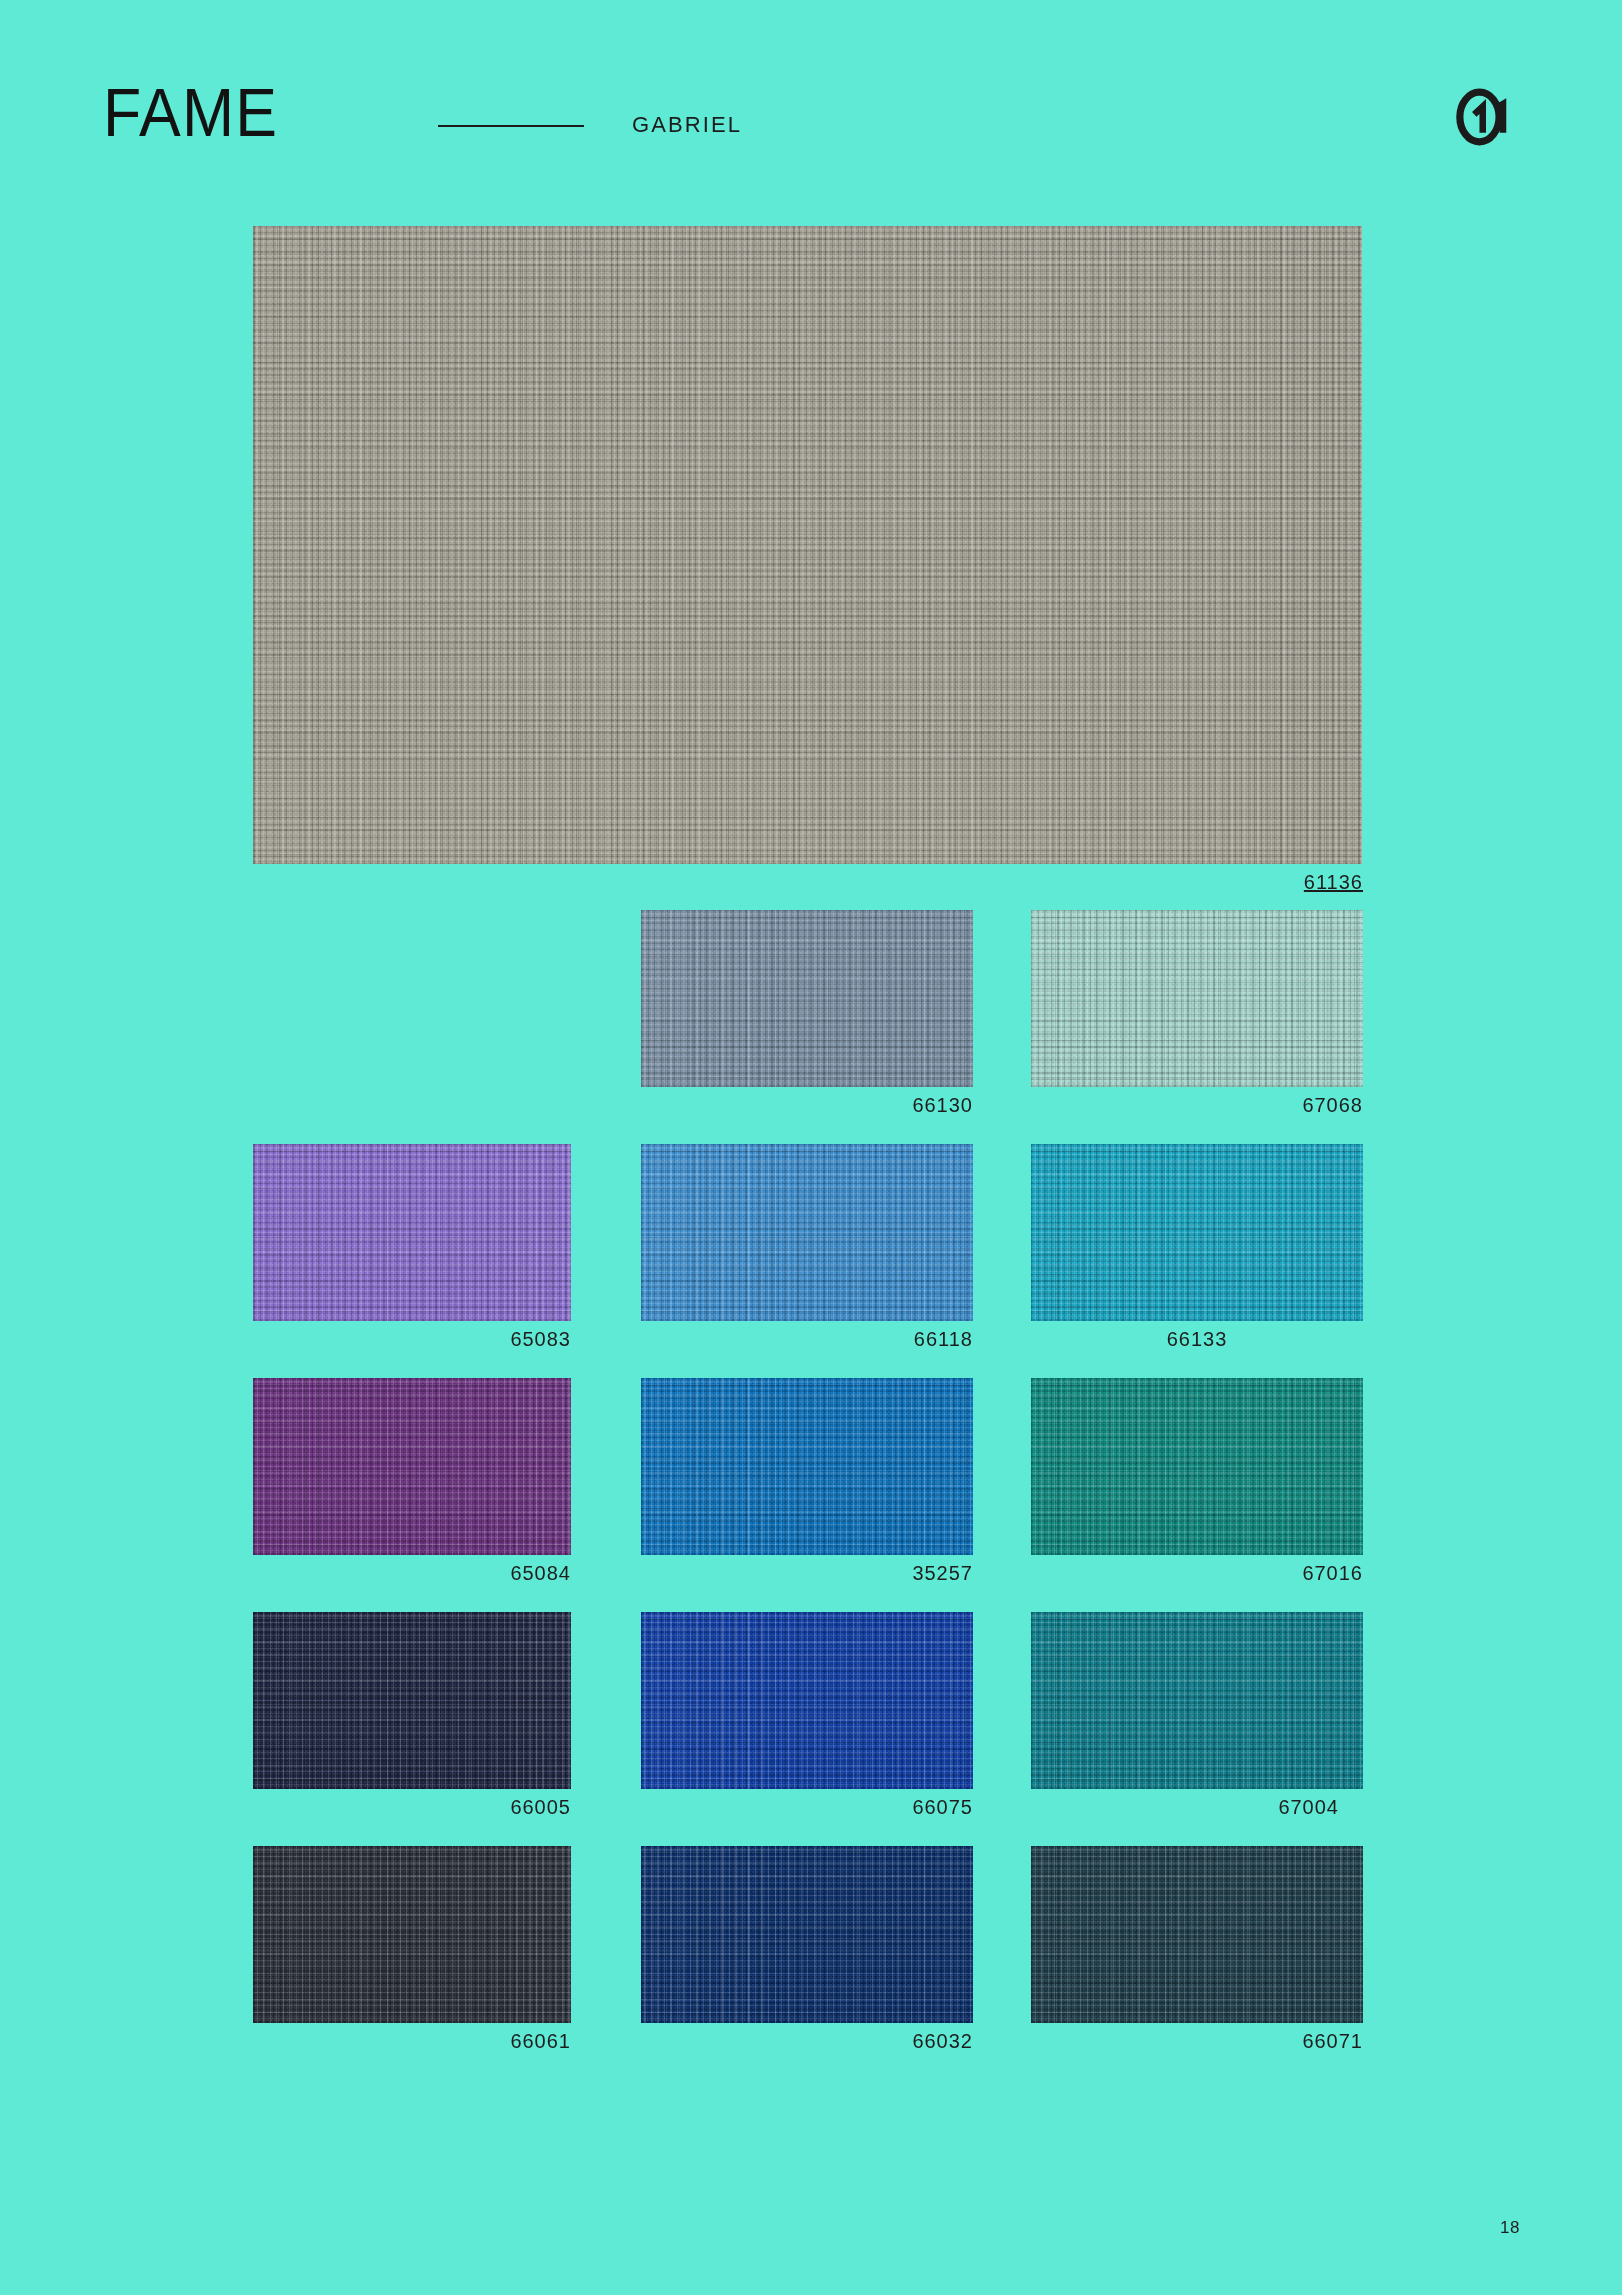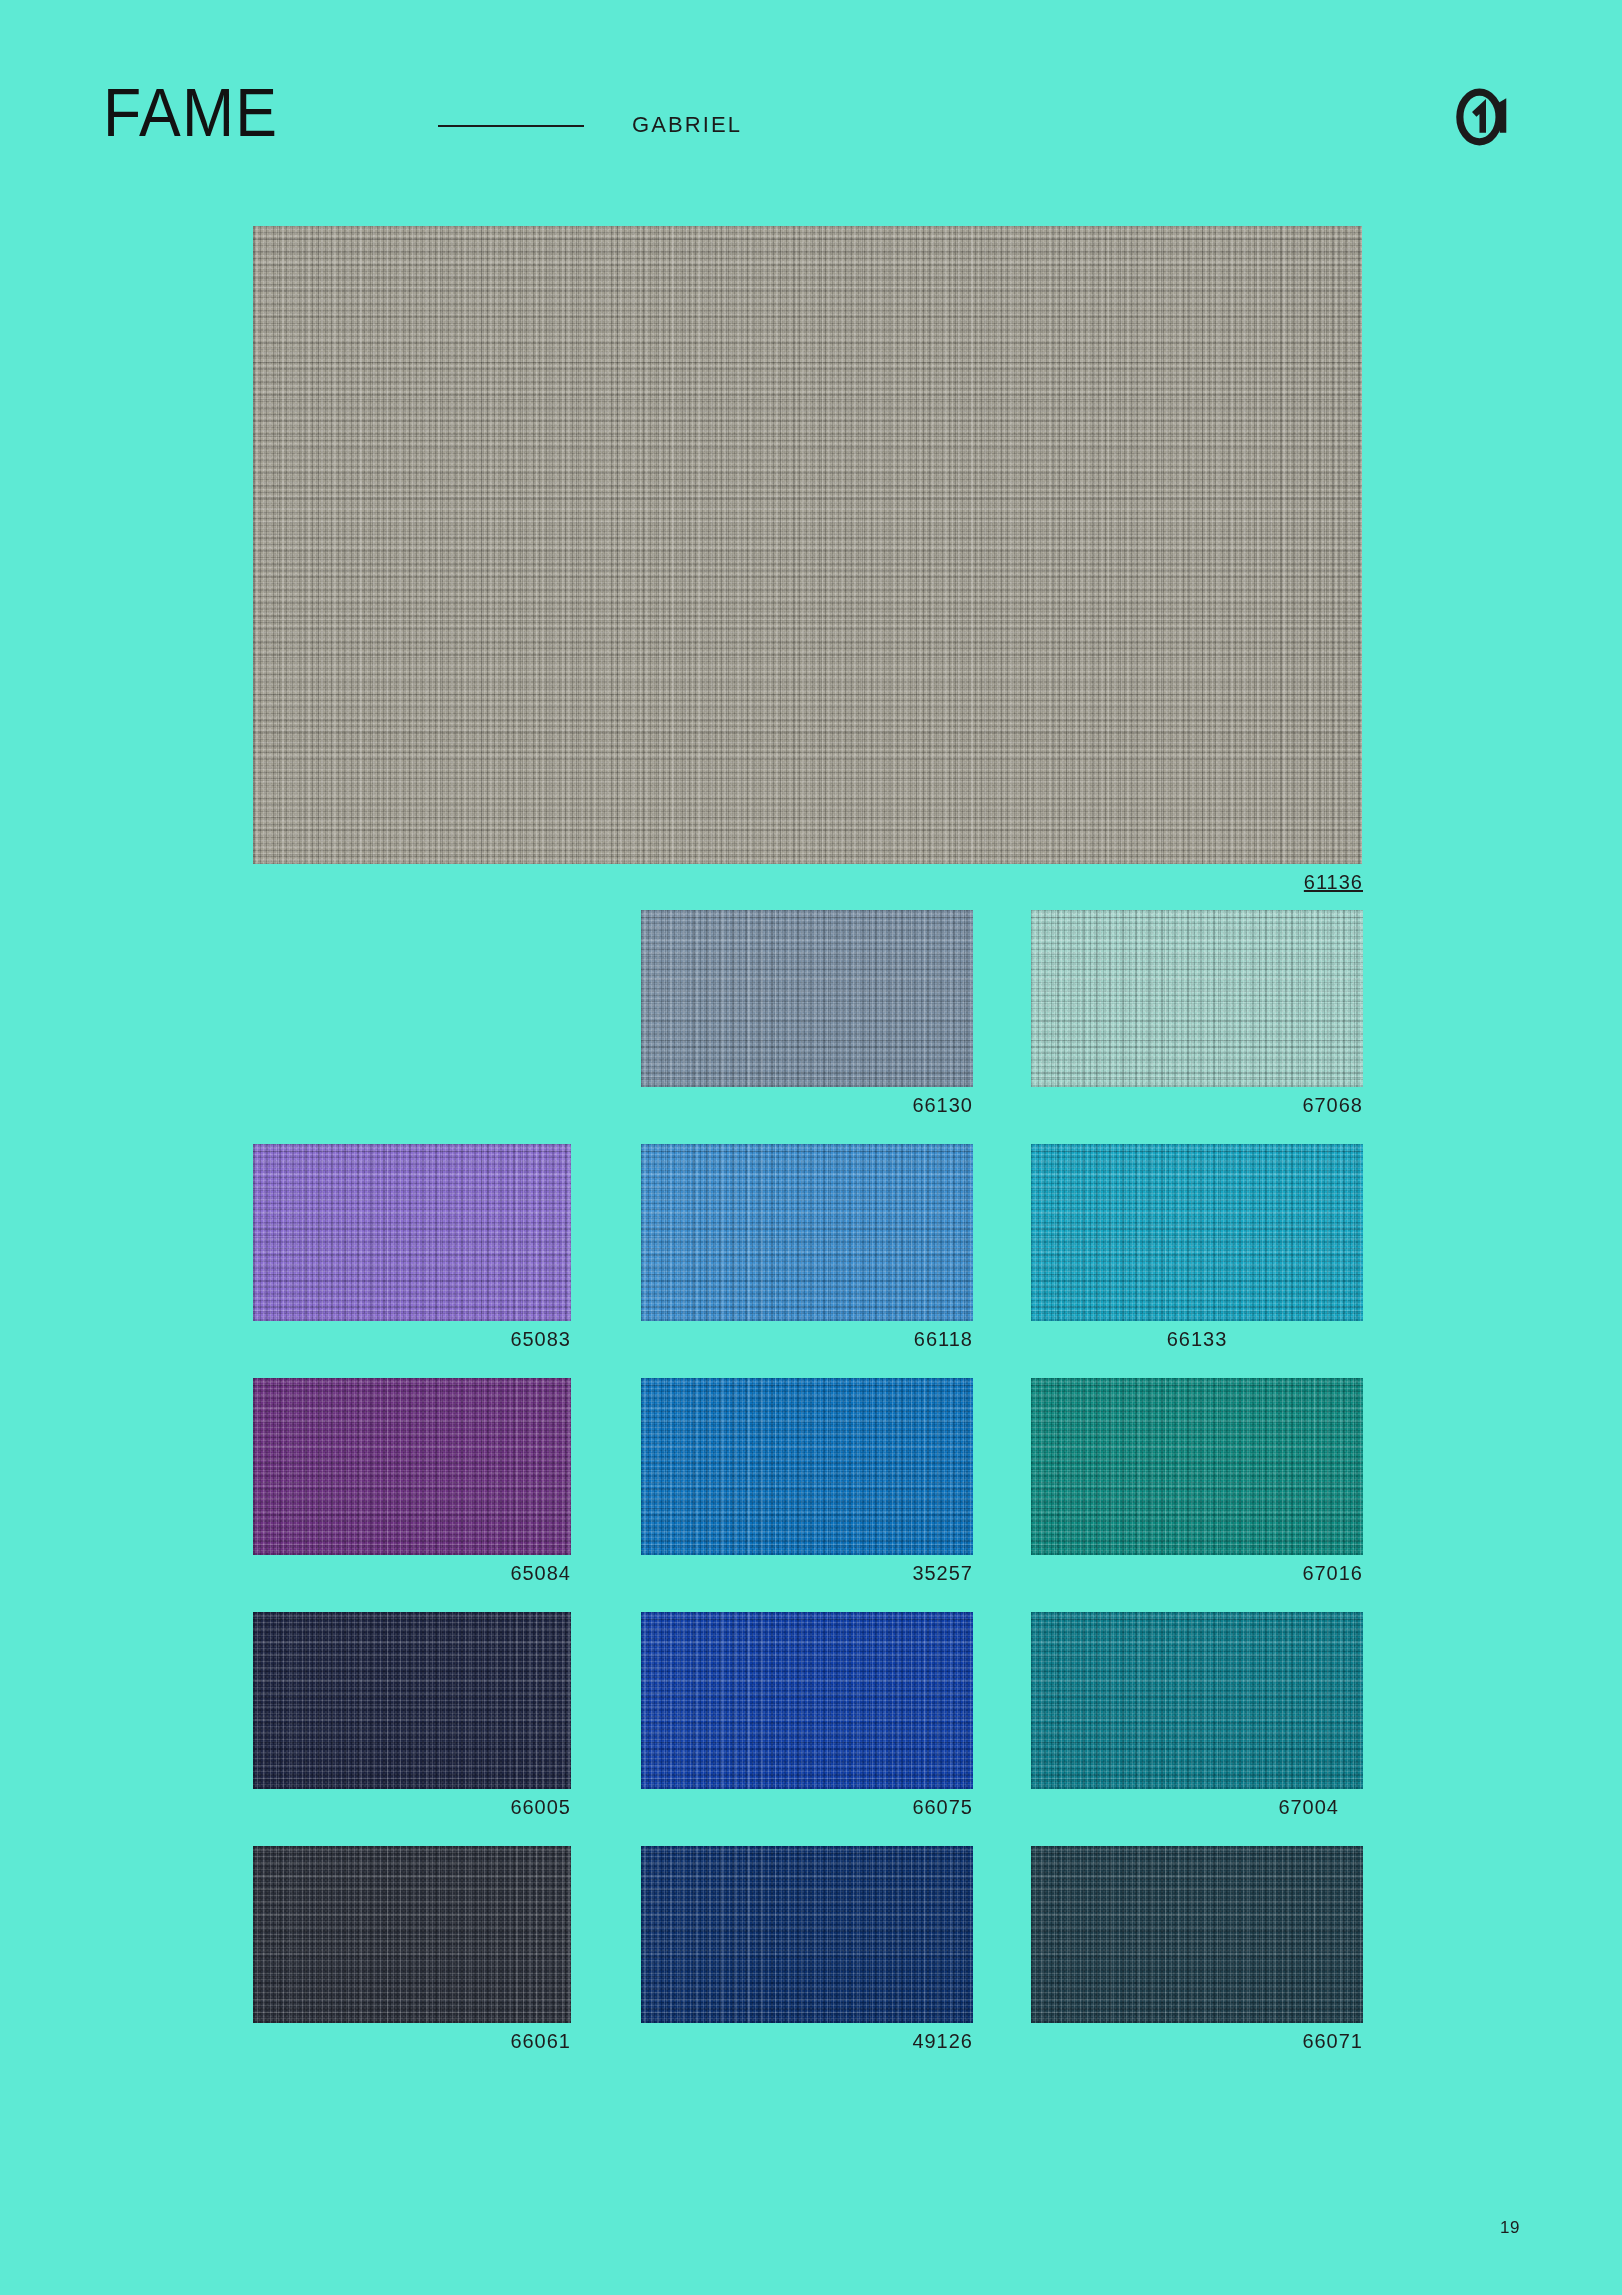--- a/index.html
+++ b/index.html
@@ -217,23 +217,23 @@
         <div class="weave"></div>
       </div>
       <div class="swatch-label" style="left: 1007px; top: 1796px; width: 332px;">67004</div>
       <div class="swatch" style="left: 253px; top: 1846px; width: 318px; height: 177px; background: rgb(42, 47, 58);">
         <div class="weave"></div>
       </div>
       <div class="swatch-label" style="left: 253px; top: 2030px; width: 318px;">66061</div>
       <div class="swatch" style="left: 641px; top: 1846px; width: 332px; height: 177px; background: rgb(11, 47, 107);">
         <div class="weave"></div>
       </div>
-      <div class="swatch-label" style="left: 641px; top: 2030px; width: 332px;">49126</div>
+      <div class="swatch-label" style="left: 641px; top: 2030px; width: 332px;">66032</div>
       <div class="swatch" style="left: 1031px; top: 1846px; width: 332px; height: 177px; background: rgb(30, 61, 74);">
         <div class="weave"></div>
       </div>
       <div class="swatch-label" style="left: 1031px; top: 2030px; width: 332px;">66071</div>
     </div>
 
-  <div class="page-number">19</div>
+  <div class="page-number">18</div>
 
 </div>
 
 
 </body></html>

